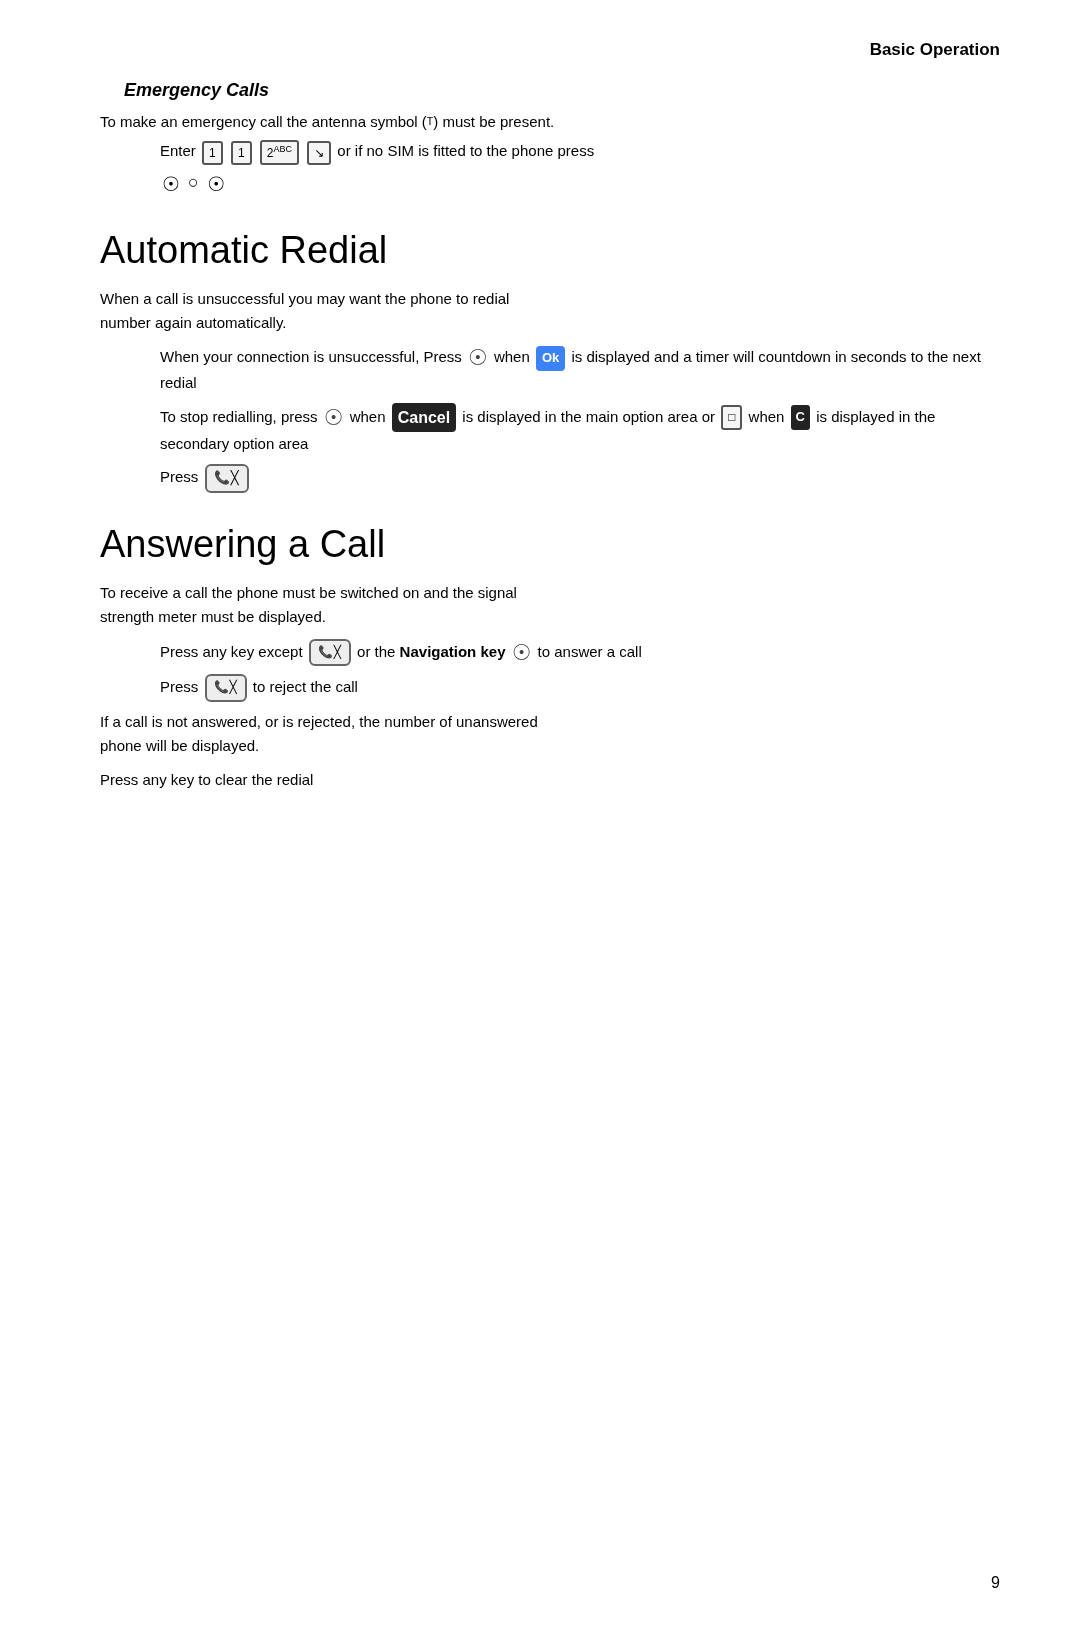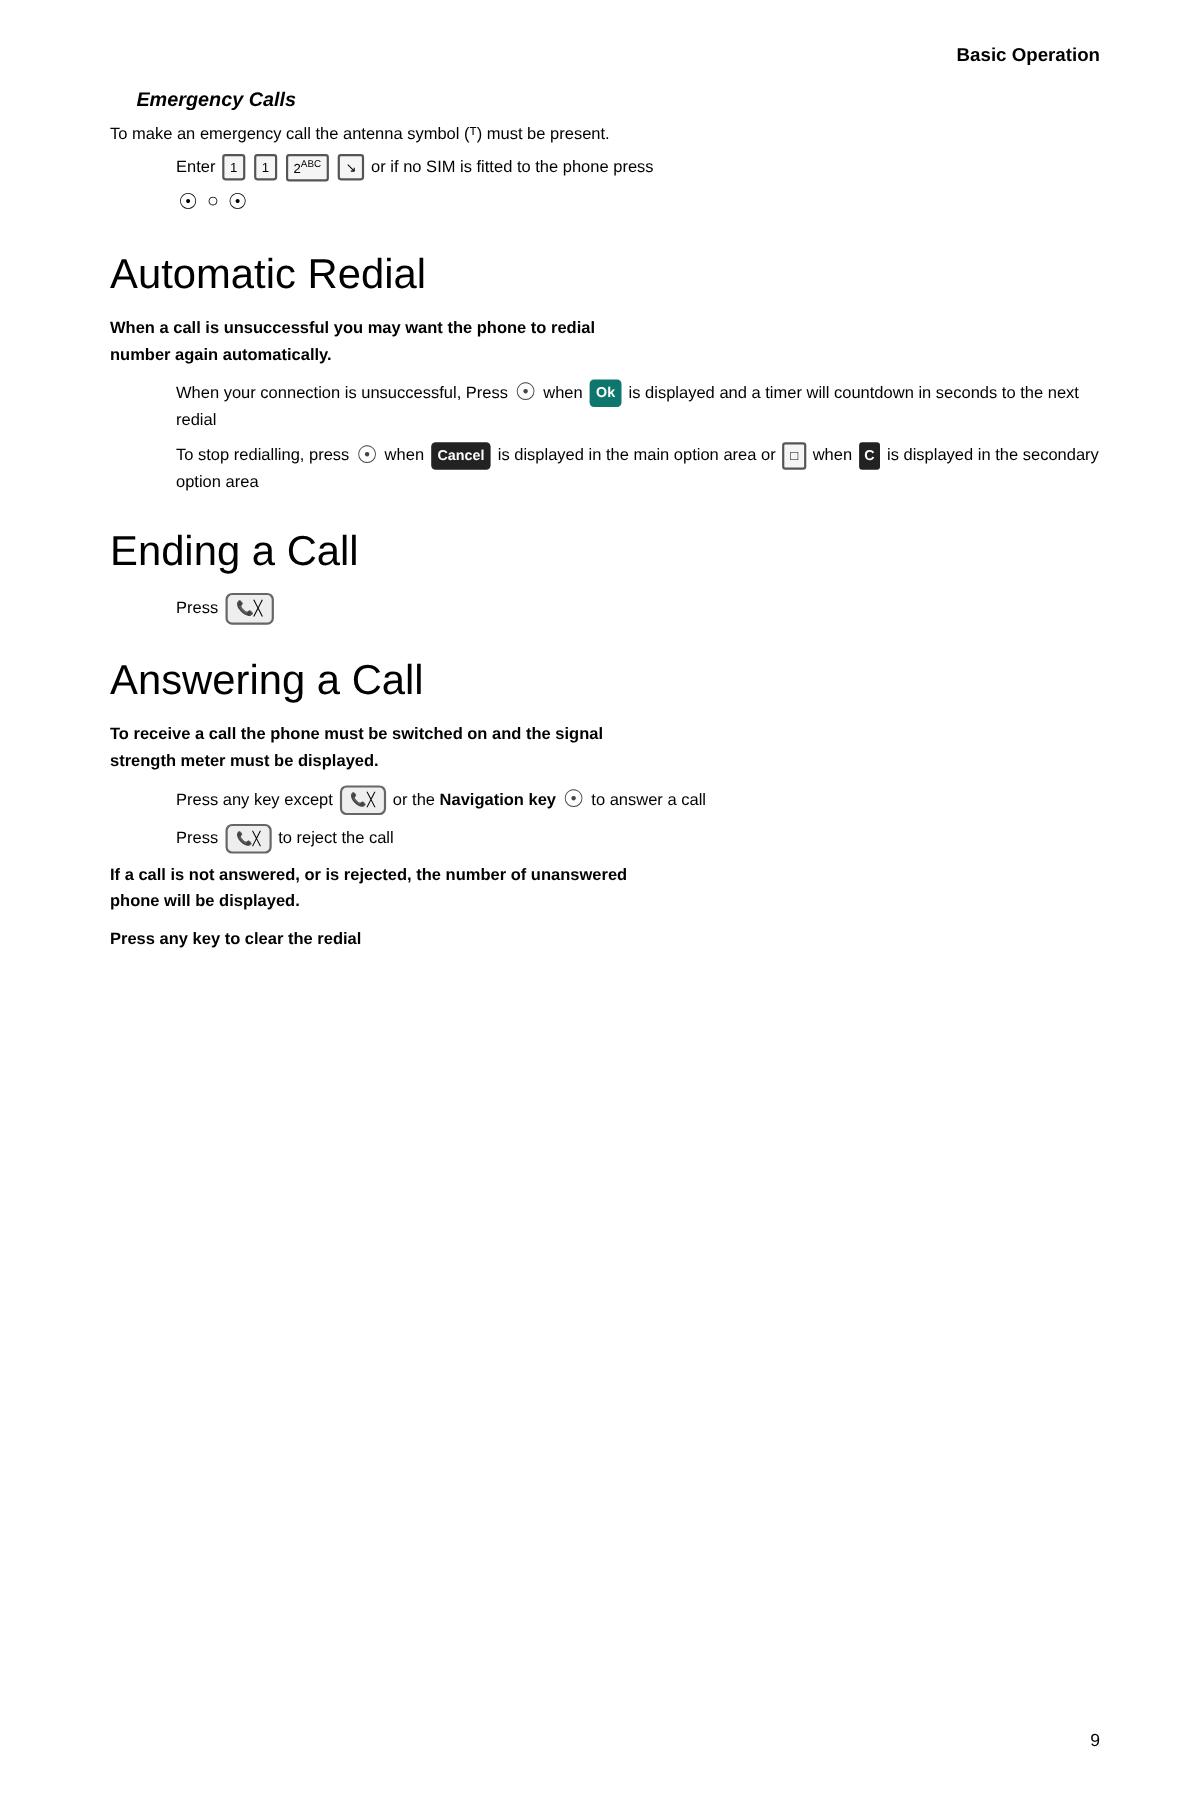--- a/index.html
+++ b/index.html
@@ -37,36 +37,36 @@
       font-size: 15px;
       line-height: 1.5;
     }
 
     .indented {
       margin-left: 60px;
     }
 
     .ok-btn {
       display: inline-block;
-      background: #0f766e;
+      background: #3b82f6;
       color: #fff;
       font-weight: bold;
       font-size: 13px;
       padding: 2px 6px;
       border-radius: 4px;
       vertical-align: middle;
       margin: 0 2px;
     }
 
     .cancel-btn {
       display: inline-block;
       background: #222;
       color: #fff;
       font-weight: bold;
-      font-size: 13px;
+      font-size: 16px;
       padding: 2px 6px;
       border-radius: 4px;
       vertical-align: middle;
       margin: 0 2px;
     }
 
     .c-btn {
       display: inline-block;
       background: #222;
       color: #fff;
@@ -81,21 +81,20 @@
     .section-title {
       font-size: 38px;
       font-weight: normal;
       margin: 30px 0 15px 0;
     }
 
     .body-text {
       font-size: 15px;
       line-height: 1.6;
       margin-bottom: 10px;
-      font-weight: bold;
     }
 
     .indented-block {
       margin-left: 60px;
       margin-bottom: 8px;
       font-size: 15px;
       line-height: 1.6;
     }
 
     .page-number {
@@ -204,21 +203,20 @@
     <span> is displayed in the main option area or </span>
     <span class="square-key">□</span>
     <span> when </span>
     <span class="c-btn">C</span>
     <span> is displayed in the secondary option area</span>
   </div>
 
 </div>
 
 <div class="section-ending">
-  <h1 class="section-title">Ending a Call</h1>
   <div class="indented-block">
     <span>Press</span>
     <span class="end-key">
       <span class="phone-power-icon">📞╳</span>
     </span>
   </div>
 </div>
 
 <div class="section-answering">
   <h1 class="section-title">Answering a Call</h1>

